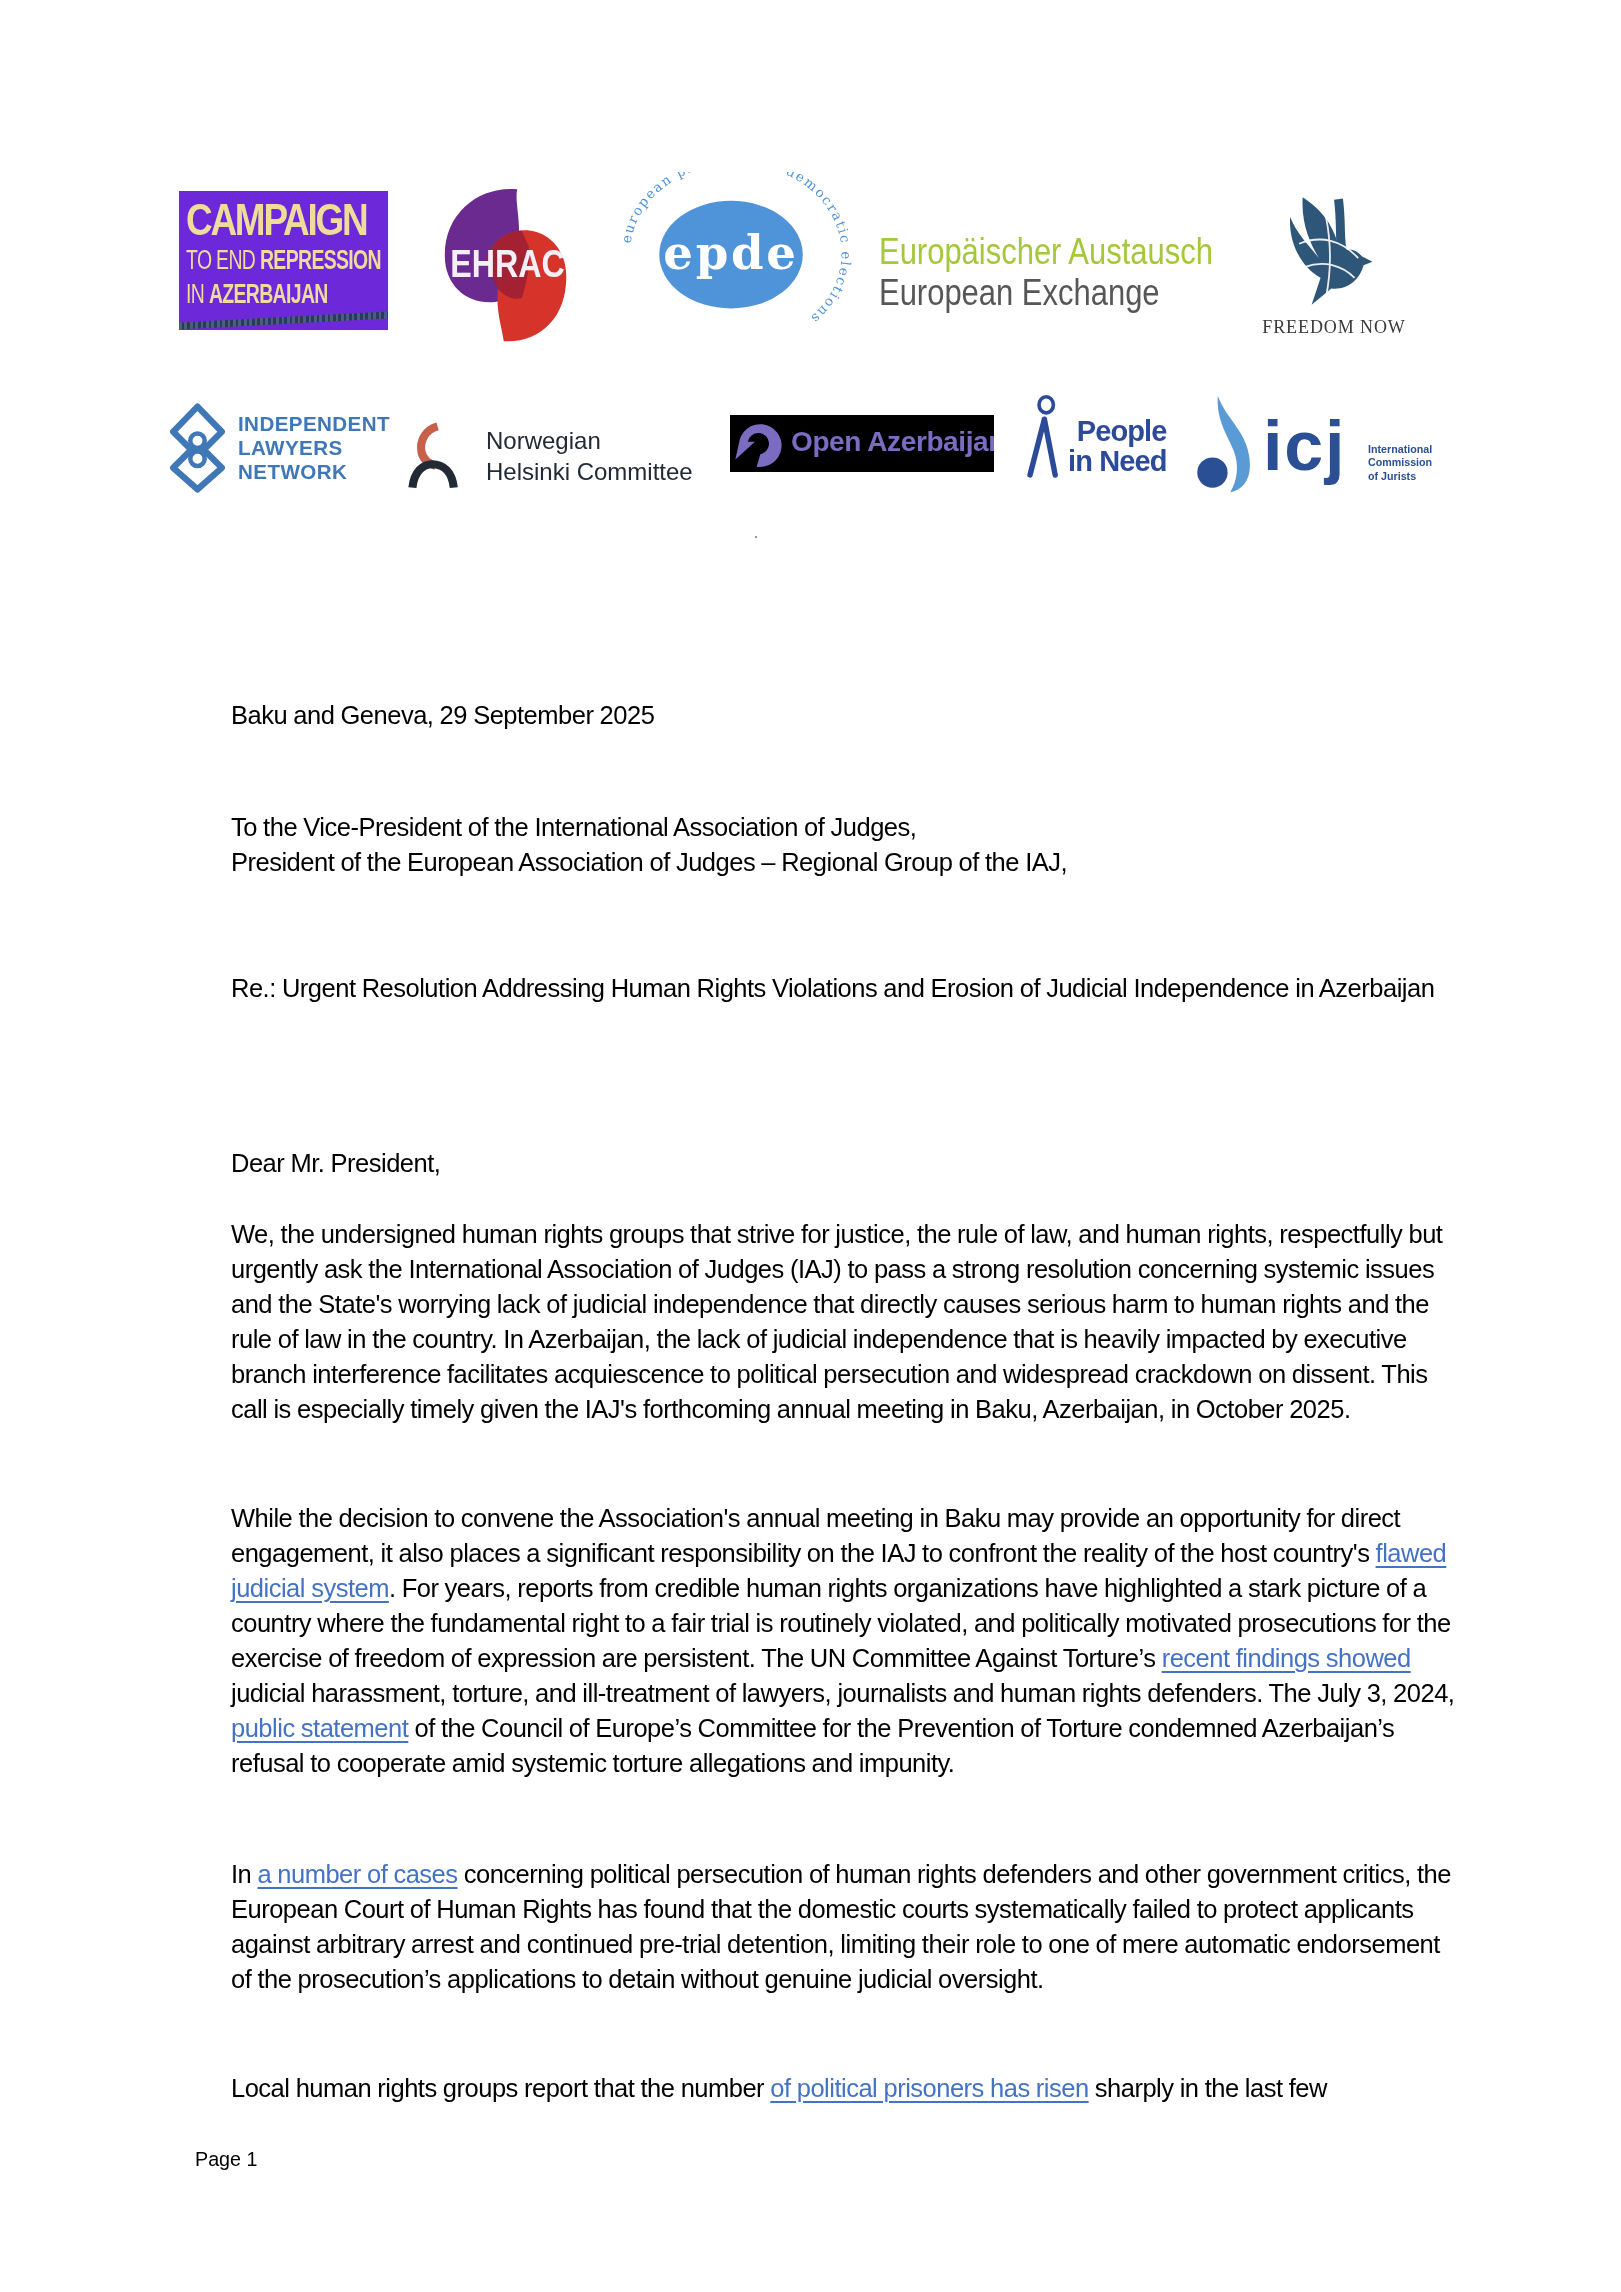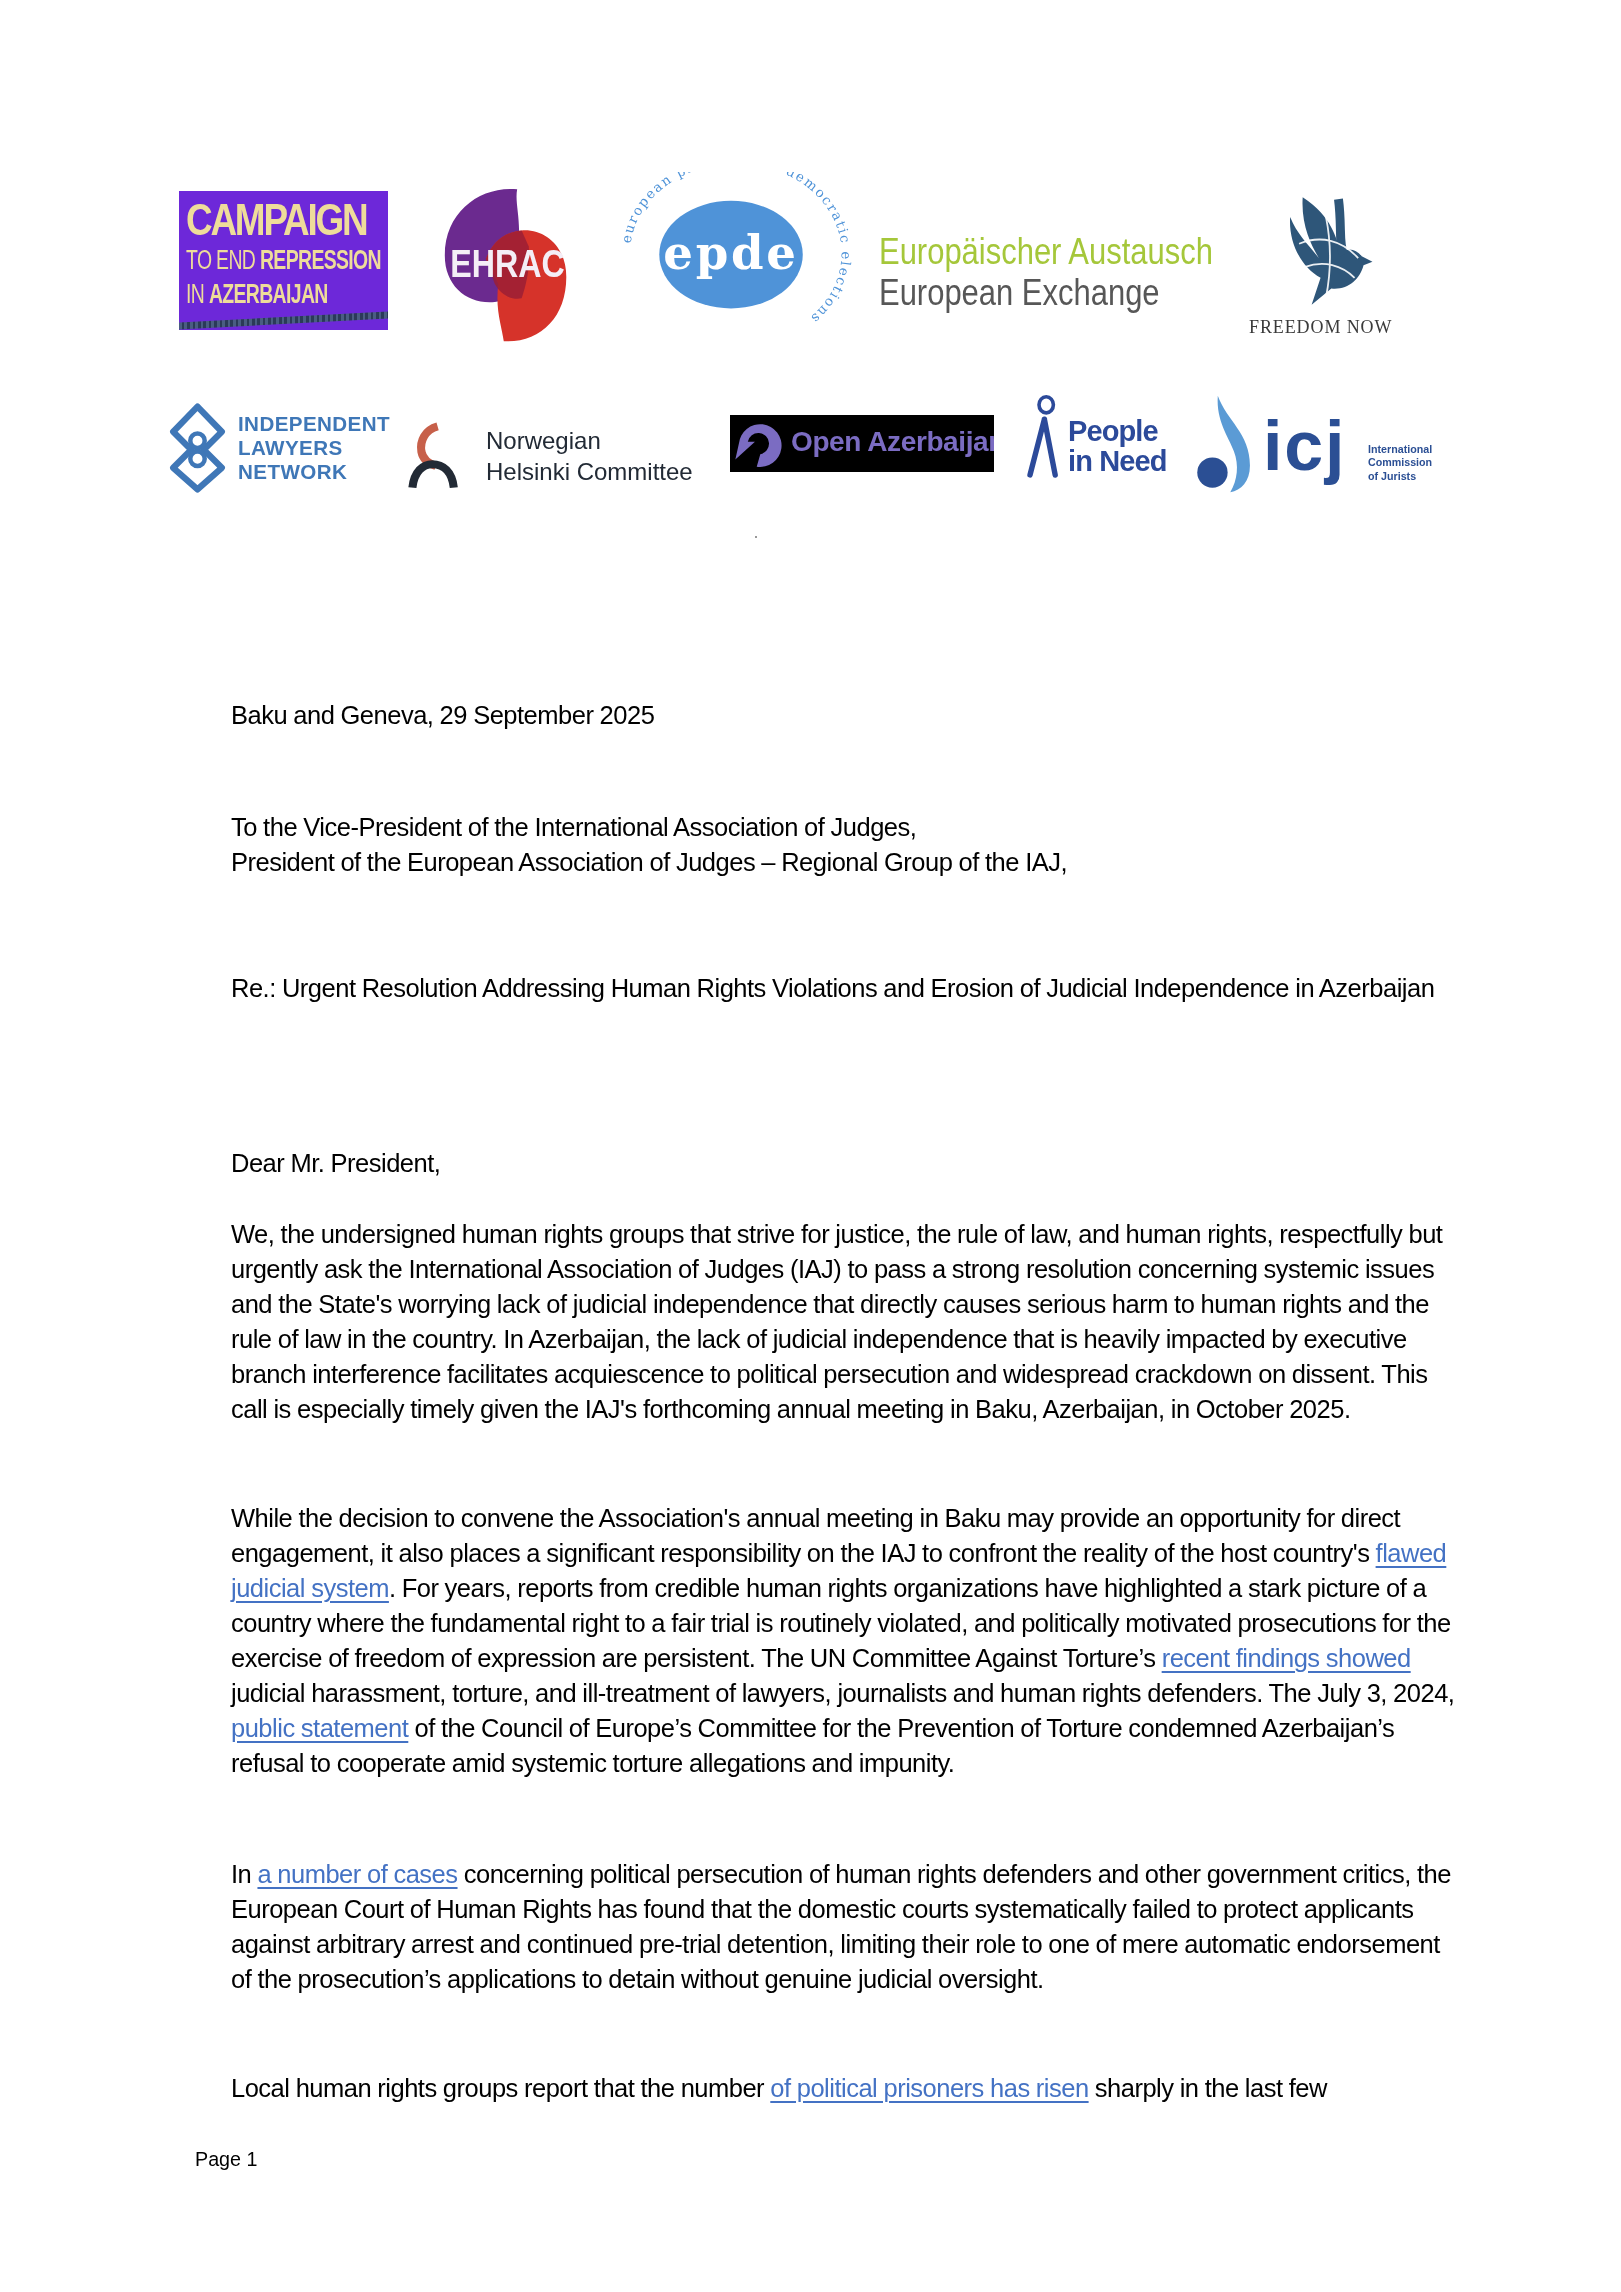--- a/index.html
+++ b/index.html
@@ -23,34 +23,34 @@
                            transform: skewY(-3deg); }
 
   #logo-ehrac { left: 432px; top: 184px; width: 148px; height: 159px; }
   #logo-epde  { left: 618px; top: 172px; width: 235px; height: 176px; }
   #logo-ea    { left: 879px; top: 231px; }
   #logo-ea .de { color: #a5c73a; font-size: 36px; line-height: 41px; white-space: nowrap;
                  transform: scaleX(0.86); transform-origin: left; }
   #logo-ea .en { color: #575757; font-size: 36px; line-height: 41px; white-space: nowrap;
                  transform: scaleX(0.86); transform-origin: left; }
   #logo-fn    { left: 1249px; top: 190px; width: 170px; height: 148px; }
-  #logo-fn .fn-text { position: absolute; left: 0; right: 0; bottom: 0; 
+  #logo-fn .fn-text { position: absolute; left: 0; right: 0; bottom: 0; text-align: center;
                       font-family: "Liberation Serif", serif; color: #3a3a3a; font-size: 18px; letter-spacing: 0.9px; }
 
   #logo-iln { left: 166px; top: 403px; width: 233px; height: 90px; }
   #logo-iln .txt { position: absolute; left: 72px; top: 9px; color: #3f77b7; font-weight: 700;
                    font-size: 20.6px; line-height: 24px; letter-spacing: 0.4px; }
   #logo-nhc { left: 407px; top: 421px; width: 296px; height: 72px; }
   #logo-nhc .txt { position: absolute; left: 79px; top: 3.6px; color: #222a35; font-size: 24px; line-height: 31px; white-space: nowrap; }
   #logo-oa  { left: 730px; top: 415px; width: 264px; height: 57px; background: #000; overflow: hidden; }
   #logo-oa .txt { position: absolute; left: 61px; top: 10.7px; color: #7b6cc2; font-size: 28px; white-space: nowrap;
                   font-weight: 700; letter-spacing: -0.4px; }
   #logo-pin { left: 1021px; top: 394px; width: 152px; height: 90px; }
   #logo-pin .txt { position: absolute; left: 47px; top: 21.5px; color: #2c4a9a; font-weight: 700; font-size: 29px;
-                   line-height: 30px; letter-spacing: -0.9px; }
+                   line-height: 30px; letter-spacing: -0.9px; text-align: right; }
   #logo-icj { left: 1191px; top: 394px; width: 260px; height: 100px; }
   #logo-icj .big { position: absolute; left: 72px; top: 16px; color: #2b4f94; font-weight: 700; font-size: 70px; line-height: 72px; letter-spacing: 1.8px; }
   #logo-icj .small { position: absolute; left: 177px; top: 49px; color: #2b4f94; font-weight: 700; font-size: 10.7px; line-height: 13.4px; }
 
   #stray-dot { left: 755px; top: 536px; width: 1.8px; height: 1.8px; background: #999; }
 
   
   .letter { position: absolute; left: 195px; width: 1229px; font-family: "Liberation Sans", sans-serif;
             font-size: 25.5px; line-height: 35px; color: #000; letter-spacing: -0.5px; word-spacing: -0.4px; margin-left: 36px; }
   .justify { text-align: justify; text-align-last: left; }

